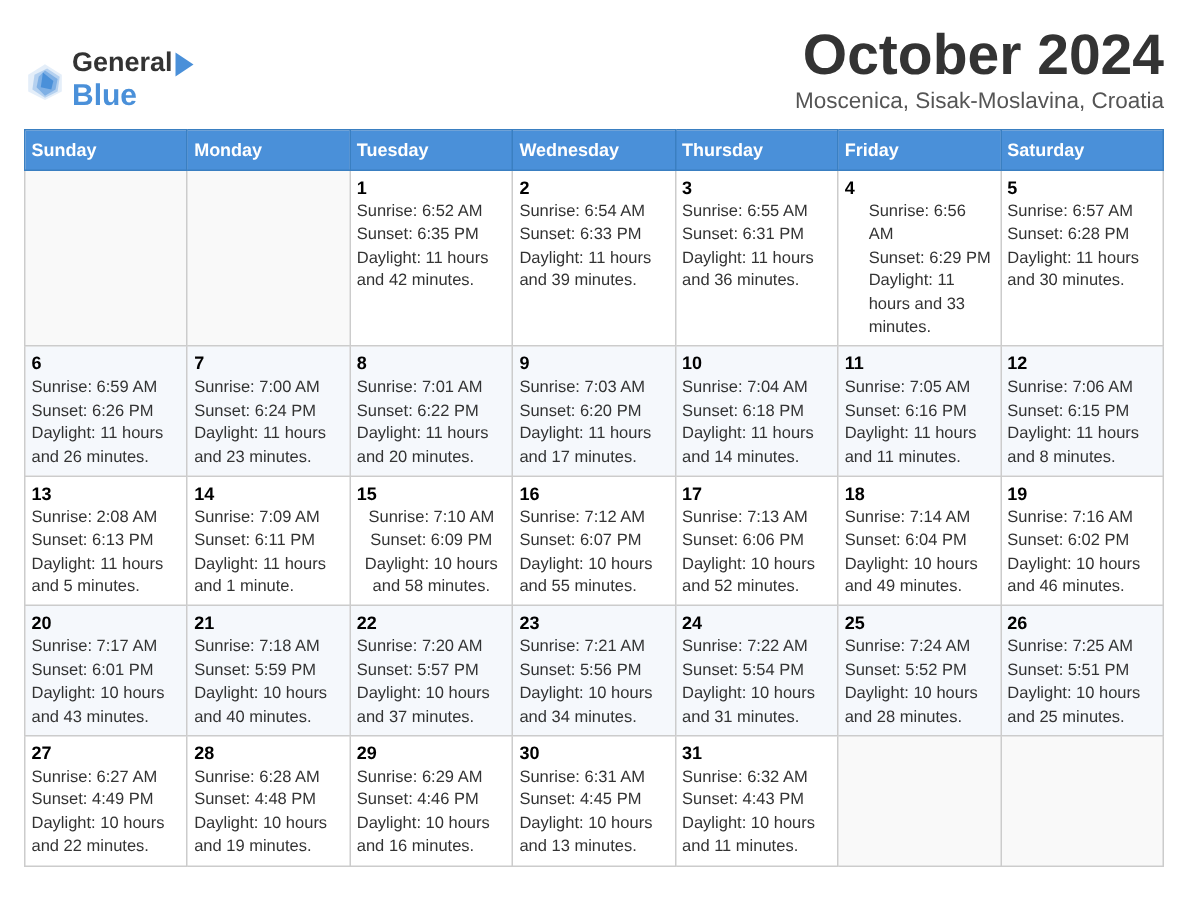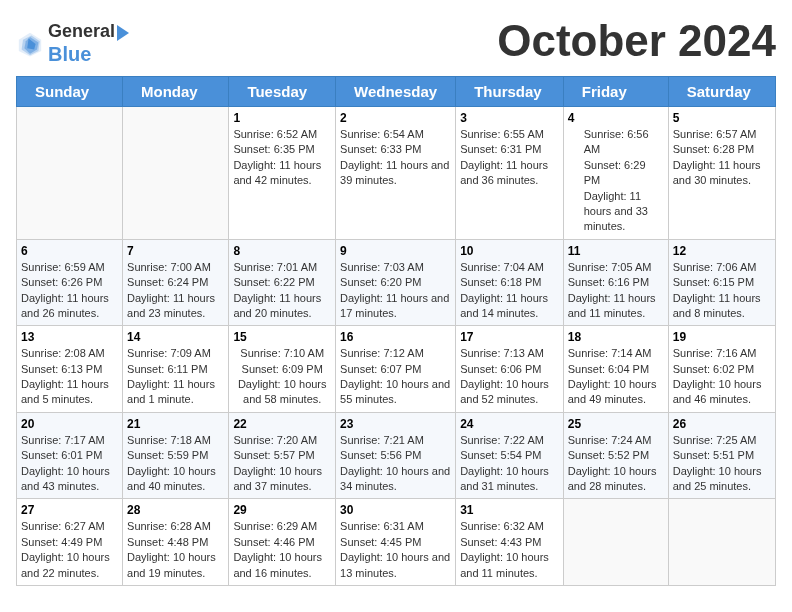--- a/index.html
+++ b/index.html
@@ -32,39 +32,39 @@
       color: #4a90d9;
     }
     .logo-icon {
       width: 28px;
       height: 28px;
     }
     .title-block {
       text-align: right;
     }
     .title-month {
-      font-size: 44px;
+      font-size: 38px;
       font-weight: bold;
       color: #333;
     }
     .title-location {
       font-size: 15px;
       color: #555;
     }
     .calendar {
       width: 100%;
       border-collapse: collapse;
       font-size: 11px;
     }
     .calendar th {
       background-color: #4a90d9;
       color: #fff;
-      padding: 6px 18px;
+      padding: 6px 4px;
       text-align: left;
-      font-size: 15px;
+      font-size: 12px;
       border: 1px solid #3a7fc1;
     }
     .calendar td {
       border: 1px solid #ccc;
       vertical-align: top;
       padding: 4px;
       width: 108px;
       min-height: 80px;
       background: #fff;
     }
@@ -103,20 +103,21 @@
           <polygon points="2,18 14,10 2,2" fill="#4a90d9"></polygon>
         </svg>
       </div>
       <div>
         <span class="logo-text-blue">Blue</span>
       </div>
     </div>
   </div>
   <div class="title-block">
     <div class="title-month">October 2024</div>
+    <div class="title-location">Moscenica, Sisak-Moslavina, Croatia</div>
   </div>
 </div>
 
 <table class="calendar">
   <thead>
     <tr>
     <th>Sunday</th>
         <th>Monday</th>
         <th>Tuesday</th>
         <th>Wednesday</th>

